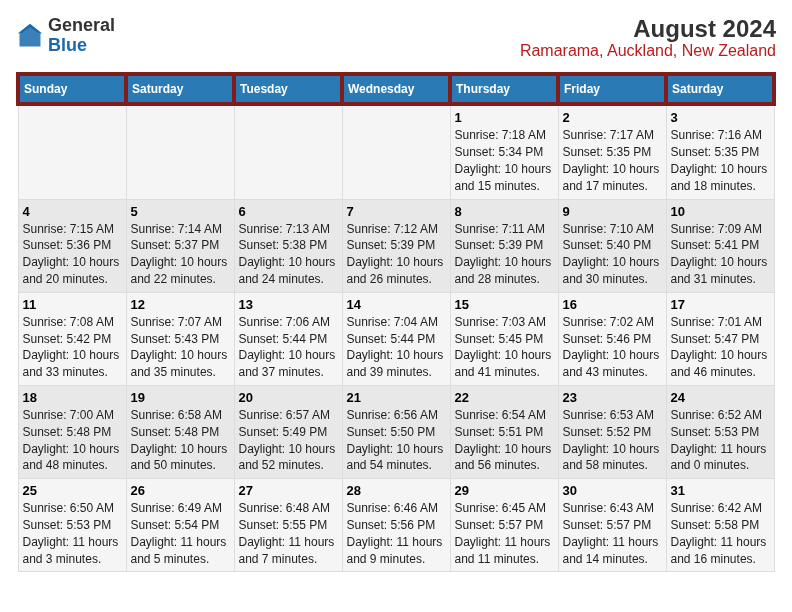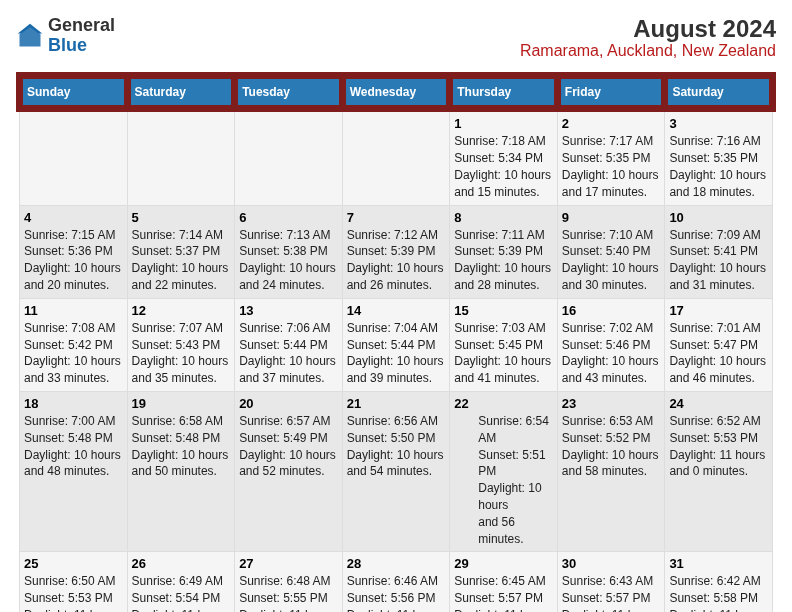--- a/index.html
+++ b/index.html
@@ -50,21 +50,21 @@
       border-collapse: collapse;
       font-size: 11px;
     }
     thead tr th {
       background-color: #2a7ab5;
       color: #fff;
       padding: 6px 4px;
       text-align: left;
       font-size: 12px;
       font-weight: bold;
-      border: 7px solid #7f1d1d;
+      border: 4px solid #7f1d1d;
     }
     tbody tr td {
       border: 1px solid #ddd;
       padding: 4px 4px;
       vertical-align: top;
       height: 80px;
       width: calc(100% / 7);
     }
     tbody tr:nth-child(odd) td {
       background-color: #f5f5f5;
@@ -273,21 +273,21 @@
         </td>
         <td>
           <span class="day-num">21</span>
           <div class="day-info" style="white-space: pre-line;">Sunrise: 6:56 AM
 Sunset: 5:50 PM
 Daylight: 10 hours
 and 54 minutes.</div>
         </td>
         <td>
           <span class="day-num">22</span>
-          <div class="day-info" style="white-space: pre-line; margin-left: 24px;">Sunrise: 6:54 AM
+          <div class="day-info" style="white-space: pre-line;">Sunrise: 6:54 AM
 Sunset: 5:51 PM
 Daylight: 10 hours
 and 56 minutes.</div>
         </td>
         <td>
           <span class="day-num">23</span>
           <div class="day-info" style="white-space: pre-line;">Sunrise: 6:53 AM
 Sunset: 5:52 PM
 Daylight: 10 hours
 and 58 minutes.</div>

